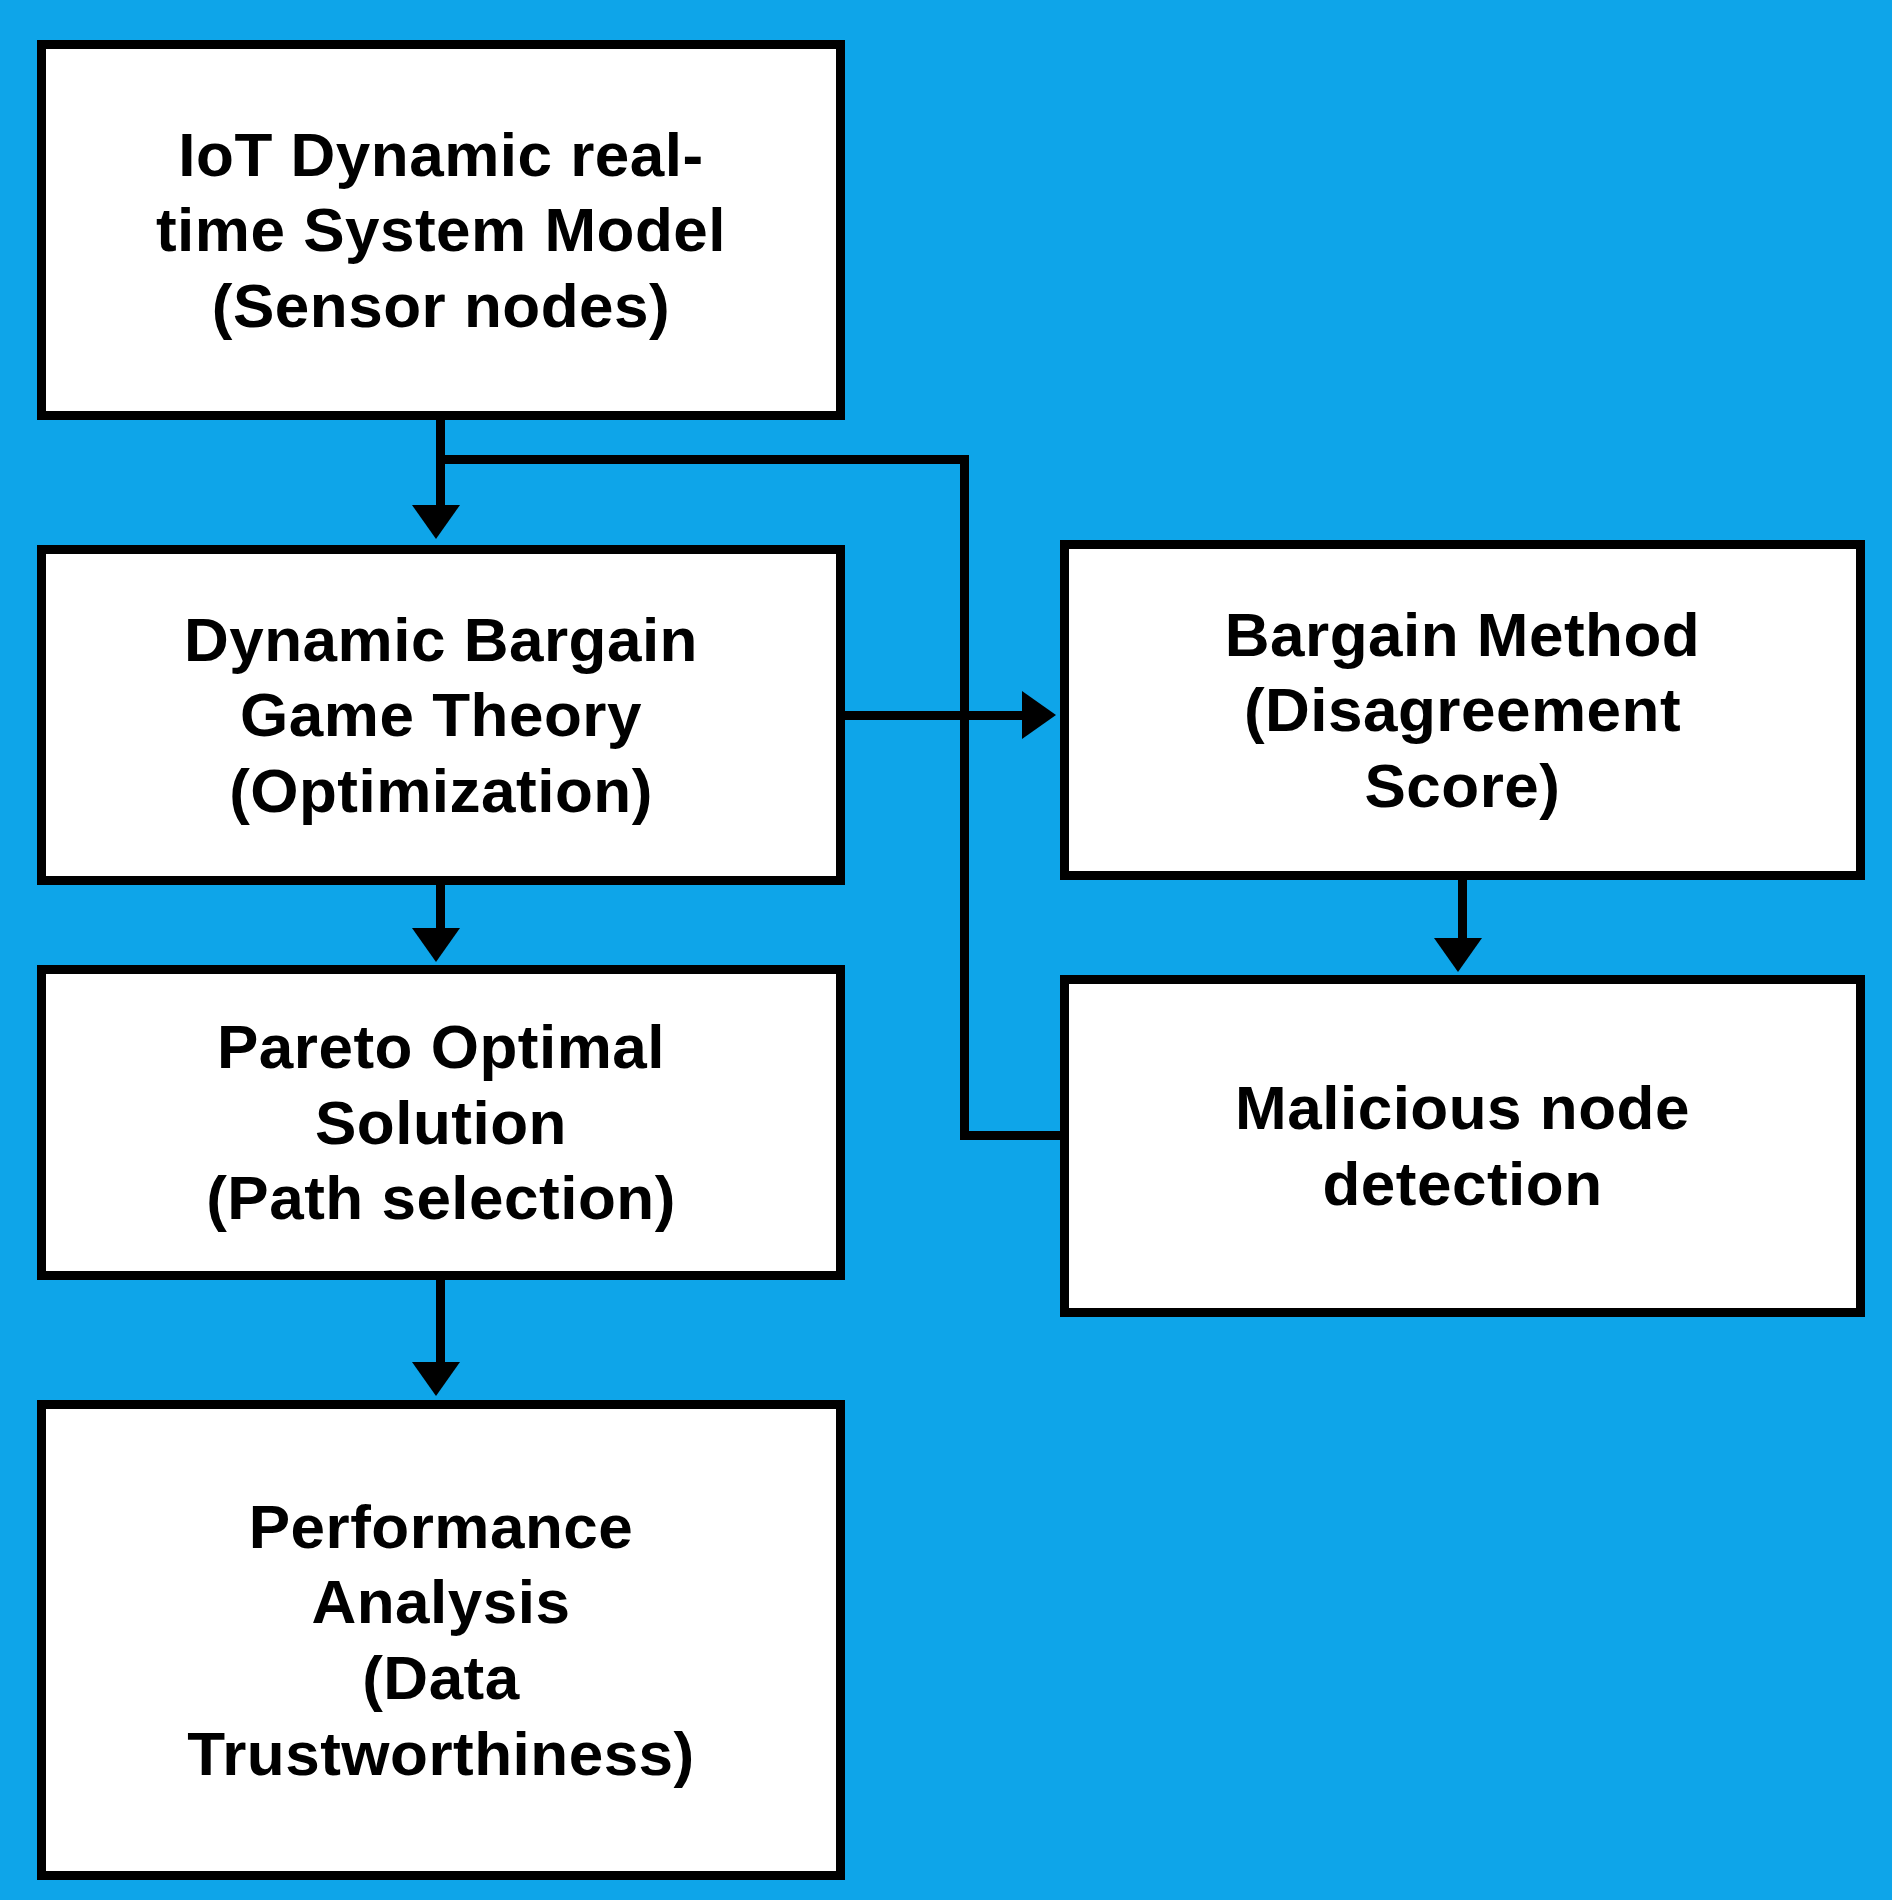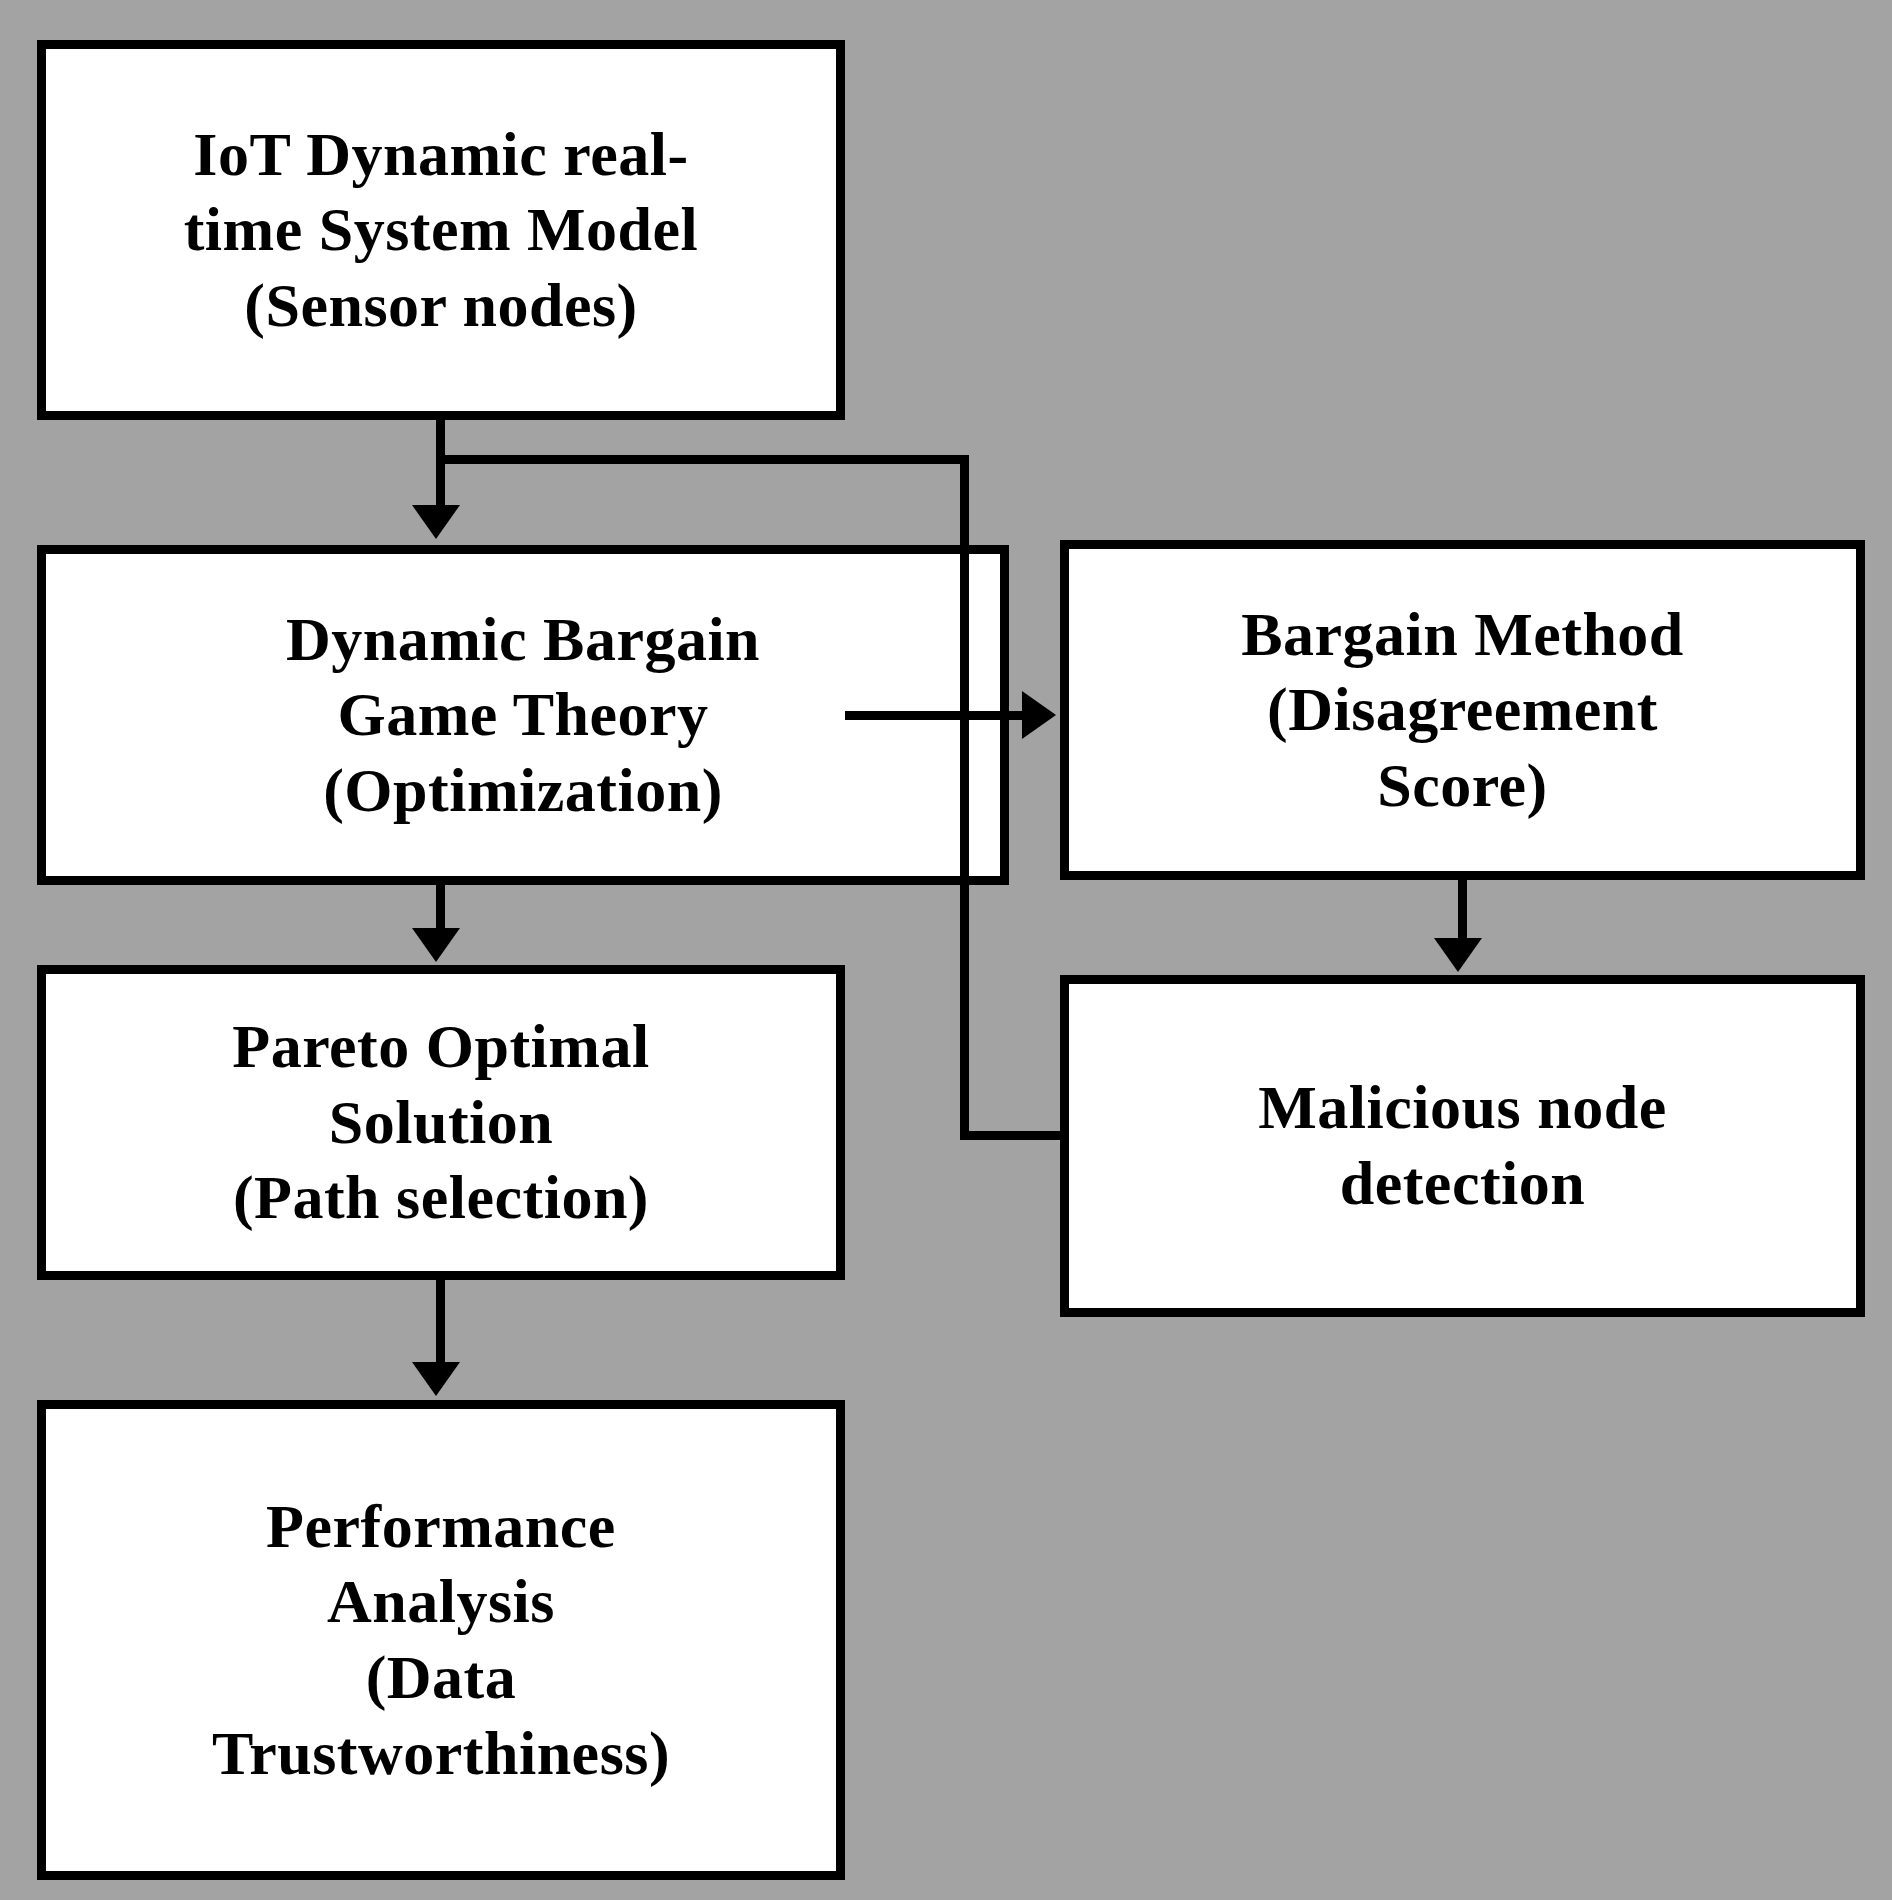--- a/index.html
+++ b/index.html
@@ -5,23 +5,23 @@
 <style>
   html, body {
     margin: 0;
     padding: 0;
     background: #ffffff;
   }
   #canvas {
     position: relative;
     width: 1892px;
     height: 1900px;
-    background: #a3a3a3;
+    background: #0ea5e9;
     overflow: hidden;
-    font-family: Liberation Serif, serif;
+    font-family: Liberation Sans, sans-serif;
   }
   .node {
     position: absolute;
     box-sizing: border-box;
     border: 9px solid #000000;
     background: #ffffff;
     display: flex;
     align-items: center;
     justify-content: center;
     text-align: center;
@@ -31,21 +31,21 @@
     color: #000000;
     font-size: 62px;
     line-height: 1.22;
     letter-spacing: 0.5px;
     padding: 0 14px;
     white-space: pre-line;
   }
 
   
   #node-iot-model      { left: 37px;   top: 40px;   width: 808px; height: 380px; }
-  #node-game-theory    { left: 37px;   top: 545px;  width: 972px; height: 340px; }
+  #node-game-theory    { left: 37px;   top: 545px;  width: 808px; height: 340px; }
   #node-pareto         { left: 37px;   top: 965px;  width: 808px; height: 315px; }
   #node-performance    { left: 37px;   top: 1400px; width: 808px; height: 480px; }
   #node-bargain-method { left: 1060px; top: 540px;  width: 805px; height: 340px; }
   #node-malicious      { left: 1060px; top: 975px;  width: 805px; height: 342px; }
 
   
   .conn {
     position: absolute;
     background: #000000;
   }

